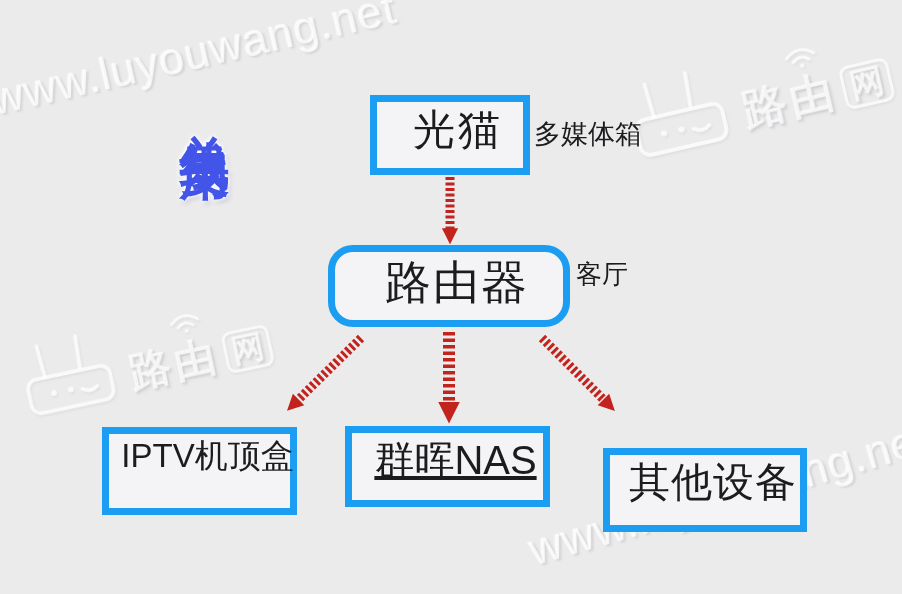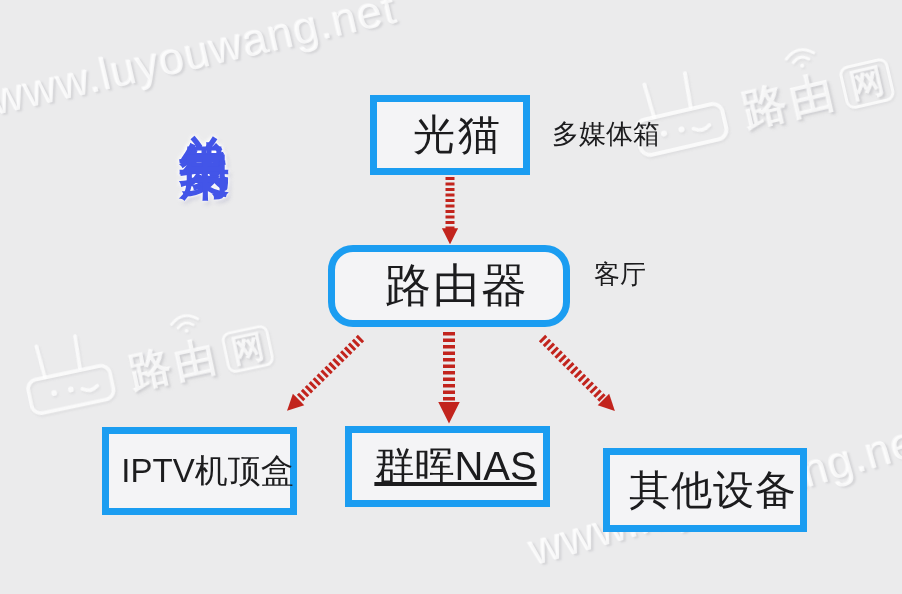--- a/index.html
+++ b/index.html
@@ -44,32 +44,32 @@
     text-shadow:0 0 2px #fff,0 0 4px #fff,0 0 6px #fff,2px 3px 4px rgba(150,150,185,.45);
   }
   
   .arrows{position:absolute;left:0;top:0;width:902px;height:594px;}
   .arrow-line{stroke:var(--arrow-red,#c2241d);fill:none;}
   
   .node{
     position:absolute;box-sizing:border-box;
     border:7px solid var(--box-border-blue,#1b9df1);
     background:var(--node-fill,#f4f4f6);
-    display:flex;align-items:center;justify-content:center;
+    display:flex;justify-content:center;
     color:var(--ink,#1c1c1e);
     padding-left:16px;
   }
   .node .lbl{white-space:nowrap;}
   .node-modem {left:370px;top:95px; width:160px;height:80px;font-size:42px;letter-spacing:3px;}
   .node-router{left:328px;top:245px;width:242px;height:82px;font-size:46px;letter-spacing:2px;border-radius:25px;}
   .node-iptv  {left:102px;top:427px;width:195px;height:88px;font-size:33px;}
   .node-nas   {left:345px;top:426px;width:205px;height:81px;font-size:40px;text-decoration:underline;}
   .node-others{left:603px;top:448px;width:204px;height:84px;font-size:41px;letter-spacing:1px;}
   .annotation{
-    position:absolute;color:var(--ink,#1c1c1e);white-space:nowrap;font-weight:400;margin-left:18px;
+    position:absolute;color:var(--ink,#1c1c1e);white-space:nowrap;font-weight:400;
   }
   .anno-modem{left:534px;top:116px;font-size:27px;}
   .anno-router{left:576px;top:257px;font-size:26px;}
 </style>
 </head>
 <body>
 
 <div class="stage">
 
   <div class="wm-url top-left">www.luyouwang.net</div>

